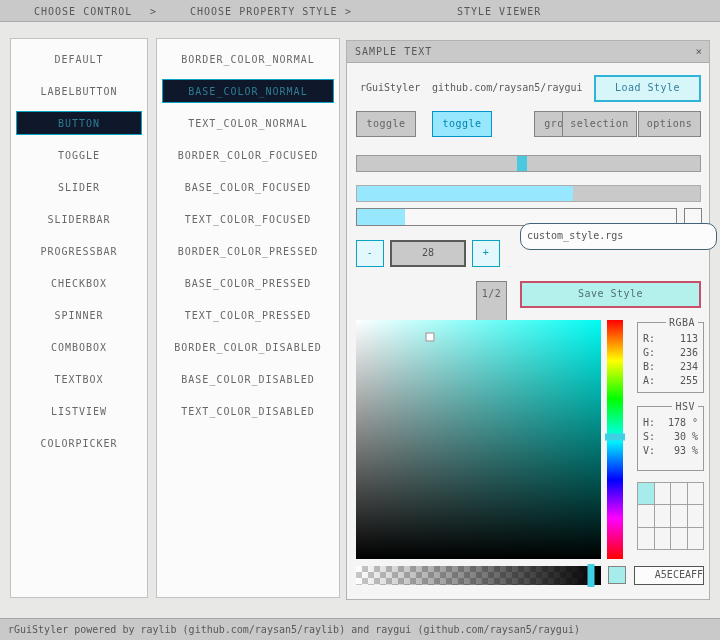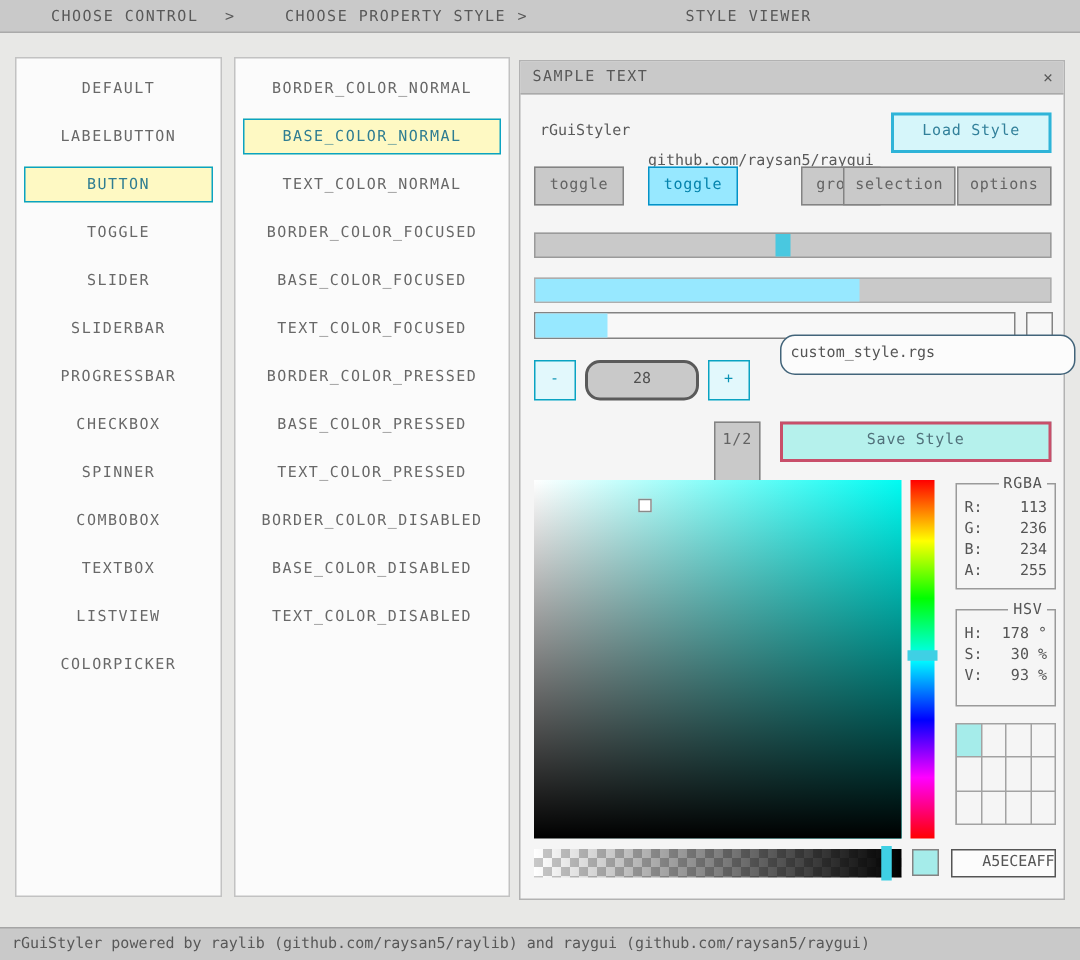--- a/index.html
+++ b/index.html
@@ -26,21 +26,21 @@
     padding-top:8px;
   }
   .controls-panel { left:10px;  width:138px; }
   .props-panel    { left:156px; width:184px; }
   .list-item {
     height:24px; line-height:23px; margin:0 5px 8px 5px;
     text-align:center; letter-spacing:1px; color:#686868;
     border:1px solid transparent; cursor:pointer; white-space:nowrap; overflow:hidden;
   }
   .list-item.selected {
-    background:#fef9c3; border:1px solid #0aa3c2; color:#2f7d92;
+    background:#0f172a; border:1px solid #0aa3c2; color:#2f7d92;
   }
 
   
   .window {
     position:absolute; left:346px; top:40px; width:364px; height:560px;
     background:#f5f5f5; border:1px solid #b2b2b2;
   }
   .titlebar {
     position:relative; height:22px; background:#c9c9c9;
     border-bottom:1px solid #aaaaaa;
@@ -180,21 +180,21 @@
   </div>
 
   <div class="window">
     <div class="titlebar">
       <span class="title">SAMPLE TEXT</span>
       <span class="close">×</span>
     </div>
     <div class="win-body">
 
       <span class="abs lbl" style="left:13px; top:19px;">rGuiStyler</span>
-      <span class="abs lbl" style="left:85px; top:19px;margin-top:20px;">github.com/raysan5/raygui</span>
+      <span class="abs lbl" style="left:85px; top:19px;">github.com/raysan5/raygui</span>
       <div class="abs btn btn-load" style="left:247px; top:12px; width:107px; height:27px; line-height:22px;">Load Style</div>
 
       <div class="abs btn btn-gray" style="left:9px;   top:48px; width:60px; height:26px; line-height:24px;">toggle</div>
       <div class="abs btn toggle-on" style="left:85px;  top:48px; width:60px; height:26px; line-height:24px;">toggle</div>
       <div class="abs btn btn-gray" style="left:161px; top:48px; width:53px; height:26px; line-height:24px;margin-left:26px;">group</div>
       <div class="abs btn btn-gray" style="left:215px; top:48px; width:75px; height:26px; line-height:24px;">selection</div>
       <div class="abs btn btn-gray" style="left:291px; top:48px; width:63px; height:26px; line-height:24px;">options</div>
 
       <div class="track" style="left:9px; top:92px; width:345px; height:17px;">
         <div class="slider-handle" style="left: 48%;"></div>
@@ -203,21 +203,21 @@
       <div class="track" style="left:9px; top:122px; width:345px; height:17px; border-color:#adadad;">
         <div class="fill-cyan" style="width: 63%;"></div>
       </div>
 
       <div class="bar-light" style="left:9px; top:145px; width:321px; height:18px;">
         <div class="fill-cyan" style="width: 15%;"></div>
       </div>
       <div class="mini-box" style="left:337px; top:145px; width:18px; height:18px;"></div>
 
       <div class="abs btn spin-btn" style="left:9px;   top:177px; width:28px; height:27px; line-height:24px;">-</div>
-      <div class="abs value-box" style="left:43px;  top:177px; width:76px; height:27px; line-height:22px;border-radius:10px;">28</div>
+      <div class="abs value-box" style="left:43px;  top:177px; width:76px; height:27px; line-height:22px;">28</div>
       <div class="abs btn spin-btn" style="left:125px; top:177px; width:28px; height:27px; line-height:24px;">+</div>
       <div class="abs textbox" style="left:173px; top:160px; width:197px; height:27px; line-height:24px;border-radius:10px;">custom_style.rgs</div>
 
       <div class="abs btn btn-gray" style="left:129px; top:218px; width:31px; height:44px; line-height:24px;">1/2</div>
       <div class="abs btn btn-save" style="left:173px; top:218px; width:181px; height:27px; line-height:22px;">Save Style</div>
 
       <div class="sv-panel">
         <div class="sv-marker" style="left: 30%; top: 7%;"></div>
       </div>
       <div class="hue-bar">

